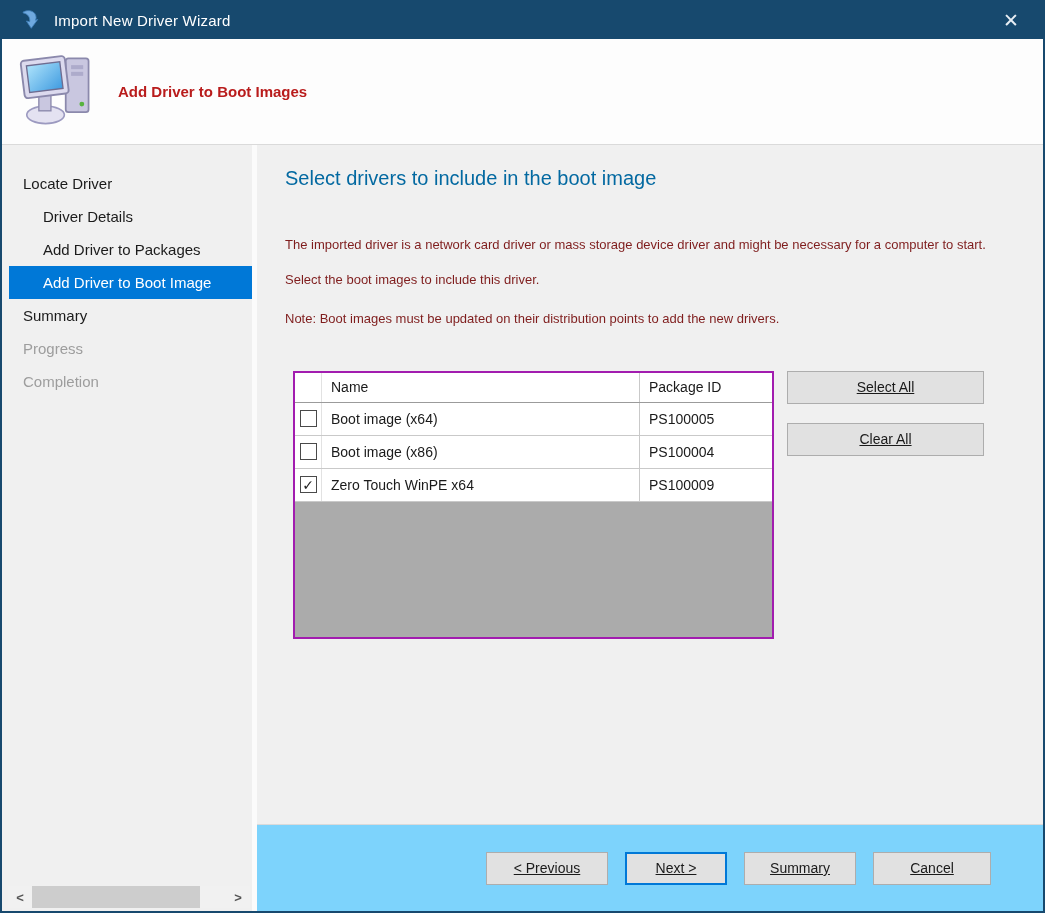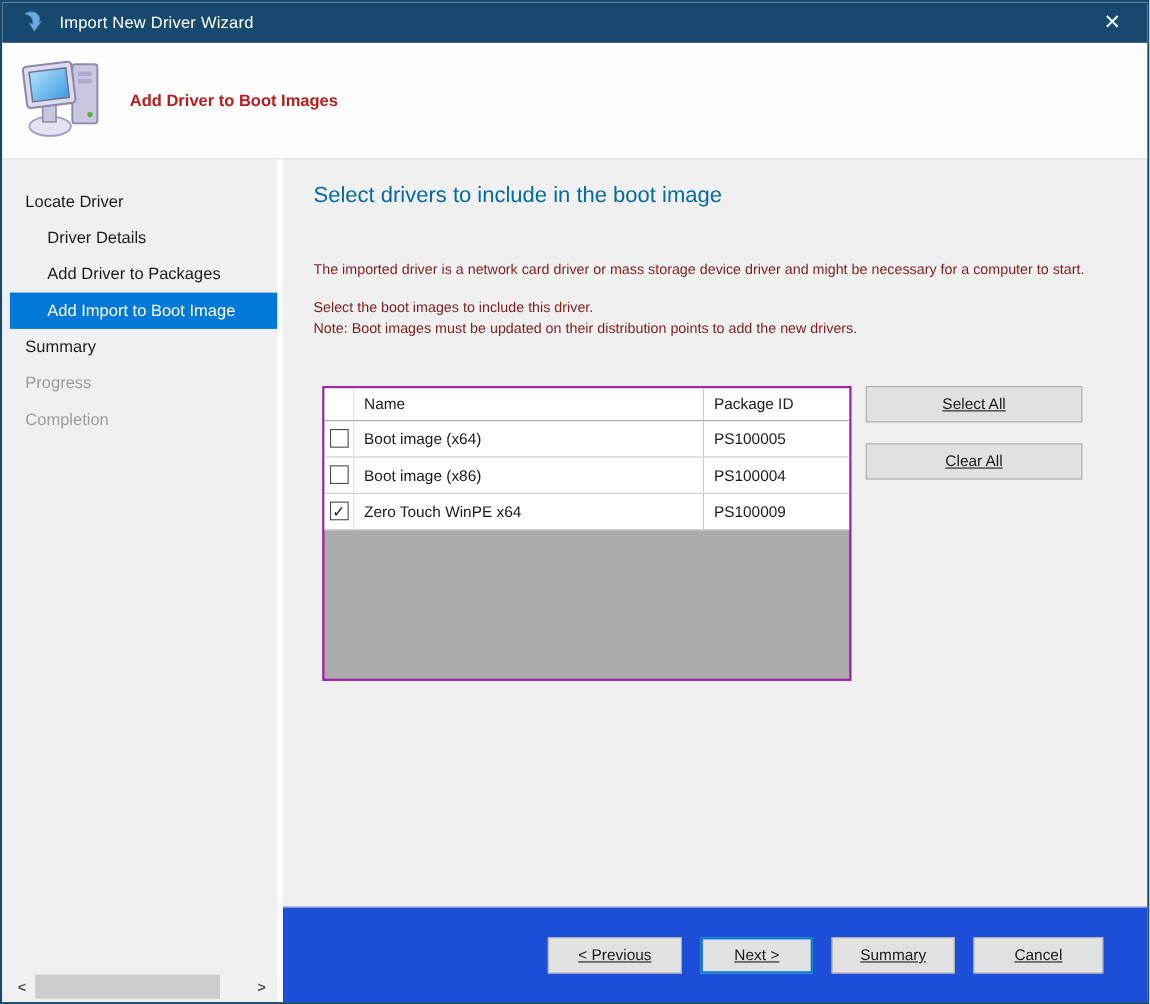--- a/index.html
+++ b/index.html
@@ -75,21 +75,21 @@
   }
   
   .main { flex: 1; display: flex; flex-direction: column; min-width: 0; }
   .content { flex: 1; padding: 22px 20px 0 28px; }
   .content h1 {
     font-size: 20px; font-weight: 400; color: #0369a1;
     margin-bottom: 46px;
   }
   .content p { font-size: 13px; color: #7f1d1d; max-width: 725px; line-height: 1.45; }
   .content p.para-1 { margin-bottom: 16px; }
-  .content p.para-2 { }
+  .content p.para-2 { margin-bottom: 20px; }
   .content p.para-3 { margin-bottom: 42px; }
   
   .table-area { display: flex; margin-left: 8px; }
   .grid {
     width: 481px; height: 268px; flex: 0 0 481px;
     border: 2px solid #a21caf;
     background: #ABABAB;
     display: flex; flex-direction: column;
   }
   .grow { display: flex; background: #fff; font-size: 14px; color: #1A1A1A; }
@@ -111,23 +111,23 @@
     background: #E1E1E1; border: 1px solid #ADADAD;
     font-family: inherit; font-size: 14px; color: #1A1A1A;
     height: 33px; cursor: default; text-decoration: underline;
   }
   .side-btns .btn { width: 100%; }
   .side-btns .btn + .btn { margin-top: 19px; }
   
   .footer {
     height: 87px; flex: 0 0 87px;
     border-top: 1px solid #DADADA;
-    background: #1d4ed8;
+    background: #7dd3fc;
     display: flex; align-items: center; justify-content: flex-end;
-    padding-right: 40px; gap: 17px;
+    padding-right: 52px; gap: 17px;
   }
   .footer .btn:nth-child(1) { width: 122px; }
   .footer .btn:nth-child(2) { width: 102px; border: 2px solid #0078D7; }
   .footer .btn:nth-child(3) { width: 112px; }
   .footer .btn:nth-child(4) { width: 118px; }
 </style>
 </head>
 <body>
 
 <div class="window">
@@ -163,21 +163,21 @@
     <span class="header-title">Add Driver to Boot Images</span>
   </div>
 
   <div class="body">
 
     <div class="sidebar">
       <div id="steps">
           <div class="step lv0">Locate Driver</div>
           <div class="step lv1">Driver Details</div>
           <div class="step lv1">Add Driver to Packages</div>
-          <div class="step lv1 selected">Add Import to Boot Image</div>
+          <div class="step lv1 selected">Add Driver to Boot Image</div>
           <div class="step lv0">Summary</div>
           <div class="step lv0 disabled">Progress</div>
           <div class="step lv0 disabled">Completion</div>
         </div>
       <div class="hscroll">
         <div class="arrow">&lt;</div>
         <div class="track">
           <div class="thumb"></div>
         </div>
         <div class="arrow">&gt;</div>

